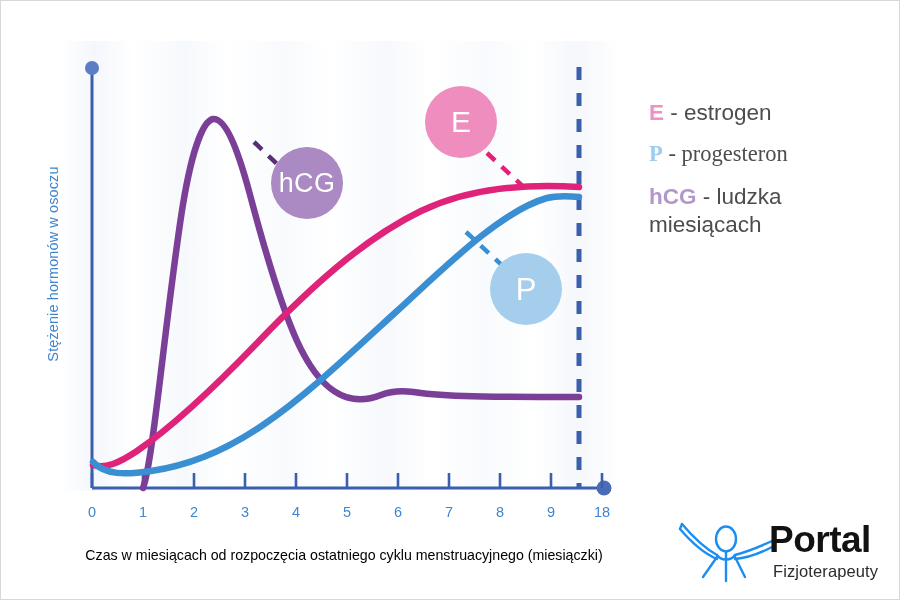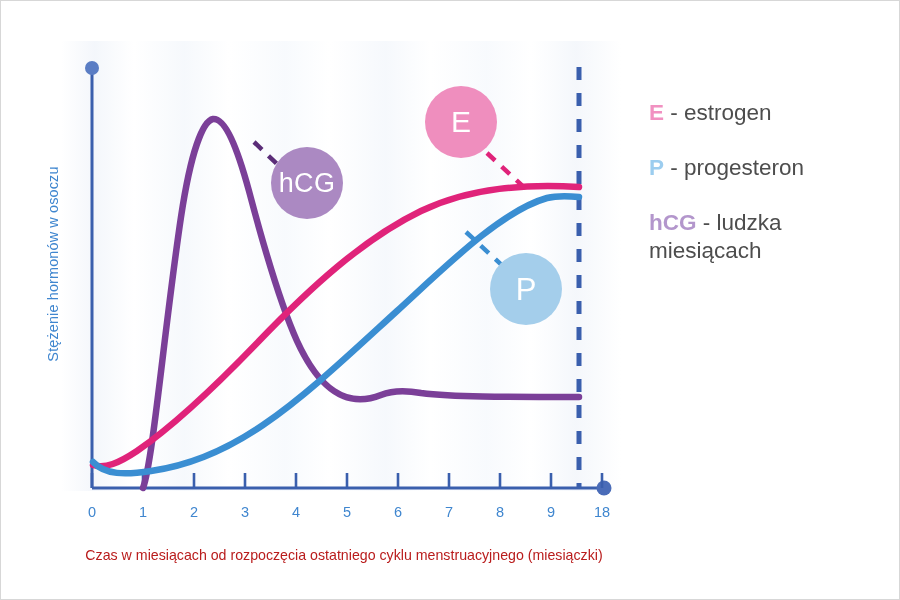--- a/index.html
+++ b/index.html
@@ -49,21 +49,21 @@
     color:#3f86cf;
     font-size:14.5px;
     letter-spacing:.1px;
     white-space:nowrap;
   }
   .xlabel{
     position:absolute;
     left:60px;top:546px;
     width:566px;
     text-align:center;
-    color:#b91c1c;
+    color:#000000;
     font-size:14.2px;
     white-space:nowrap;
   }
   .tick-label{
     position:absolute;
     color:#3f86cf;
     font-size:14.5px;
     text-align:center;
     width:30px;
     top:503px;
@@ -93,21 +93,21 @@
     left:489px;top:252px;width:72px;height:72px;
     background:#a4ceeb;
     font-size:31px;
   }
 
   
   #legend{
     position:absolute;left:648px;top:98px;width:236px;
     color:#4d4d4d;
   }
-  .legend-row{margin-bottom:26px;}
+  .legend-row{margin-bottom:12px;}
   .legend-line{
     font-size:22.5px;
     line-height:1.28;
     color:#4d4d4d;
     font-weight:400;
   }
   .key{font-weight:bold;}
   .key-e{color:#f191c1;}
   .key-p{color:#9ccdef;}
   .key-hcg{color:#b396cc;}
@@ -212,33 +212,52 @@
   <div id="legend">
 
     <div class="legend-row">
       <div class="legend-line">
         <span class="key key-e">E</span>
         <span>-</span>
         <span>estrogen</span>
       </div>
     </div>
 
-    <div class="legend-row" style="">
+    <div class="legend-row" style="font-family:Liberation Serif, serif;">
       <div class="legend-line">
         <span class="key key-p">P</span>
         <span>-</span>
         <span>progesteron</span>
       </div>
     </div>
 
     <div class="legend-row" style="margin-bottom:0;margin-top:14px;">
       <div class="legend-line">
         <span class="key key-hcg">hCG</span>
         <span>-</span>
         <span>ludzka</span>
       </div>
       <div class="legend-line">miesiącach</div>
     </div>
 
   </div>
 
+  <div id="logo">
+    <svg id="logo-mark" viewBox="0 0 105 66" xmlns="http://www.w3.org/2000/svg">
+      <g fill="none" stroke="#1b8ef2" stroke-width="2.4" stroke-linecap="round" stroke-linejoin="round">
+        <ellipse cx="53" cy="20" rx="10" ry="12.5"></ellipse>
+        <path d="M53 33 L53 62"></path>
+        <path d="M44 38 L30 58"></path>
+        <path d="M62 38 L72 58"></path>
+        <path d="M44 36 C33 30, 20 18, 9 5"></path>
+        <path d="M44 40 C32 35, 19 24, 7 10"></path>
+        <path d="M7 10 L9 5"></path>
+        <path d="M62 36 C73 33, 86 28, 99 22"></path>
+        <path d="M62 40 C74 39, 88 34, 101 27"></path>
+        <path d="M99 22 L101 27"></path>
+        <path d="M44 36 C48 42, 58 42, 62 36"></path>
+      </g>
+    </svg>
+    <div id="logo-portal">Portal</div>
+    <div id="logo-sub">Fizjoterapeuty</div>
+  </div>
 
 </div>
 
 </body></html>

